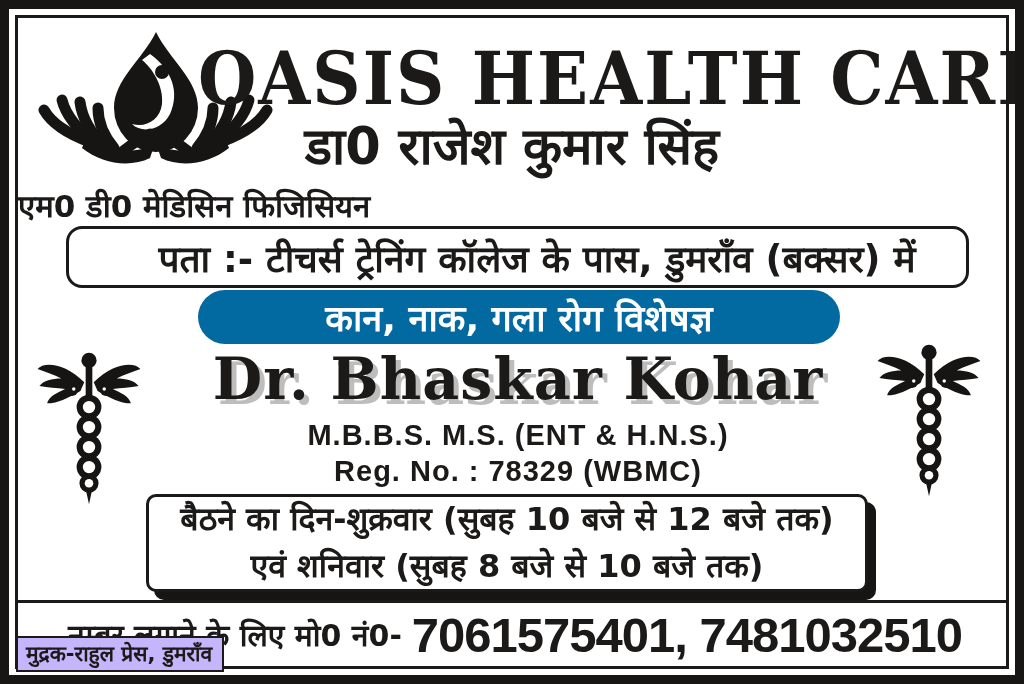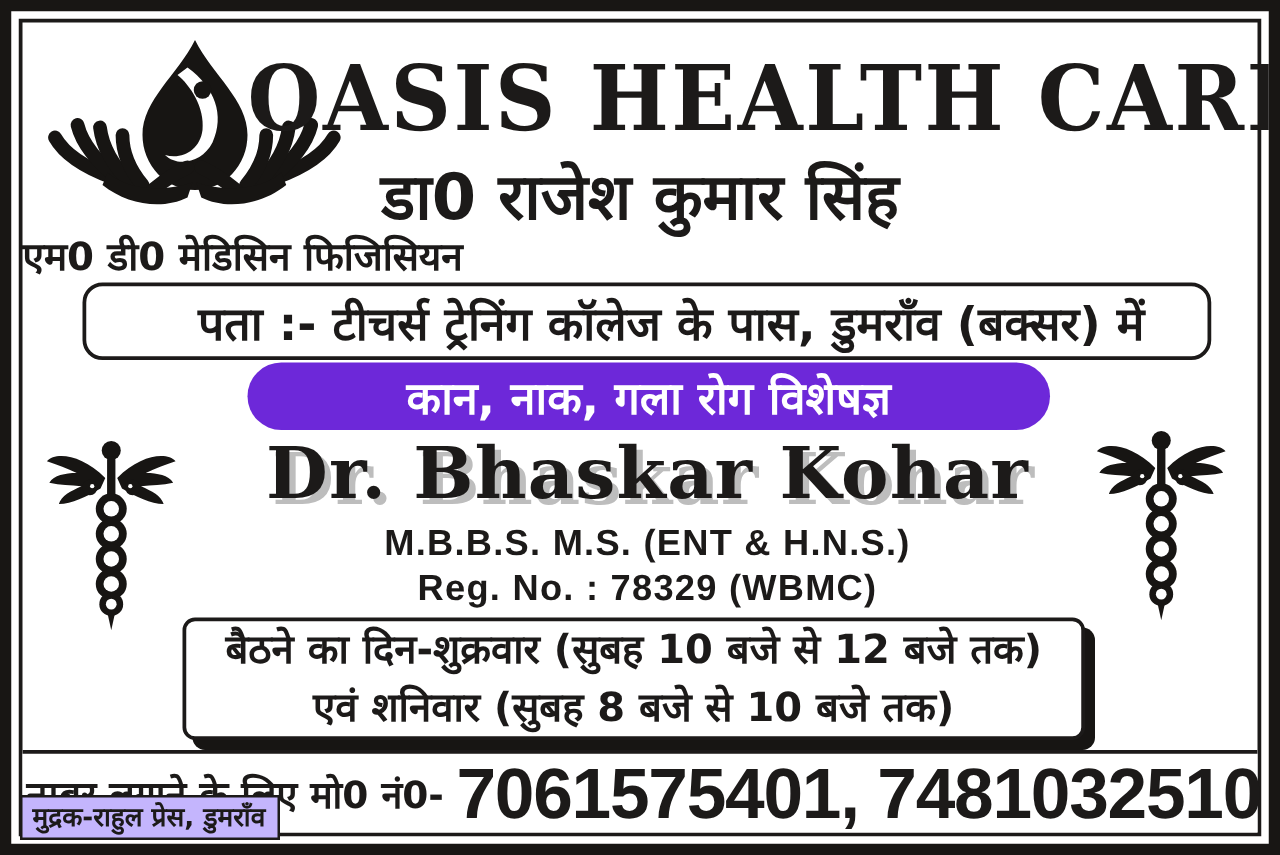--- a/index.html
+++ b/index.html
@@ -15,38 +15,38 @@
   .abs{position:absolute;box-sizing:border-box;}
   
   .logo{left:20px;top:12px;width:235px;height:145px;}
   .clinic-title{
     left:180px;top:14px;right:12px;height:88px;
     font-family:"DejaVu Serif","Liberation Serif",serif;
     font-weight:bold;font-size:67px;letter-spacing:2px;text-align:center;
     line-height:88px;white-space:nowrap;transform:scaleY(1.08);transform-origin:top;
   }
   .physician-name{
-    left:0;top:108px;width:100%;text-align:center;
+    left:0;top:96px;width:100%;text-align:center;
     font-weight:bold;font-size:51px;line-height:66px;white-space:nowrap;
   }
   .physician-qual{
     left:0;top:166px;width:100%;
     font-weight:bold;font-size:31px;line-height:44px;white-space:nowrap;
   }
   
   .address-box{
     left:48px;top:208px;width:903px;height:62px;
     border:3px solid #1c1a19;border-radius:16px;background:#fff;
     display:flex;align-items:center;justify-content:center;
   }
   .address-box span{font-weight:bold;font-size:37px;white-space:nowrap;margin-left:39px;}
   
   .specialty-pill{
     left:180px;top:272px;width:642px;height:54px;border-radius:27px;
-    background:#6d28d9;color:#ffffff;display:flex;align-items:center;justify-content:center;
+    background:#0369a1;color:#ffffff;display:flex;align-items:center;justify-content:center;
   }
   .specialty-pill span{font-weight:bold;font-size:36px;white-space:nowrap;}
   
   .caduceus{width:118px;height:162px;}
   .caduceus-left{left:12px;top:330px;}
   .caduceus-right{left:852px;top:322px;}
   .ent-name{
     left:130px;top:326px;width:740px;text-align:center;
     font-family:"DejaVu Serif","Liberation Serif",serif;font-weight:bold;
     font-size:57px;line-height:70px;white-space:nowrap;letter-spacing:1px;
@@ -72,21 +72,21 @@
   .schedule-box span{font-weight:bold;font-size:32px;line-height:45px;white-space:nowrap;}
   
   .phone-strip{
     left:0px;top:582px;right:0px;height:66px;
     border-top:3px solid #1c1a19;background:#fff;
     display:flex;align-items:center;justify-content:center;gap:10px;padding-left:6px;
   }
   .phone-label{font-weight:bold;font-size:30px;white-space:nowrap;}
   .phone-numbers{
     font-family:"Liberation Sans","DejaVu Sans",sans-serif;
-    font-weight:bold;font-size:57px;letter-spacing:-1px;white-space:nowrap;
+    font-weight:bold;font-size:49px;letter-spacing:-1px;white-space:nowrap;
   }
   
   .printer-box{
     position:absolute;left:-2px;bottom:-6px;
     border:2px solid #1c1a19;background:#c4b5fd;padding:1px 10px 3px 8px;
     font-weight:bold;font-size:21px;white-space:nowrap;z-index:5;
   }
   svg{display:block;}
 </style>
 </head>

